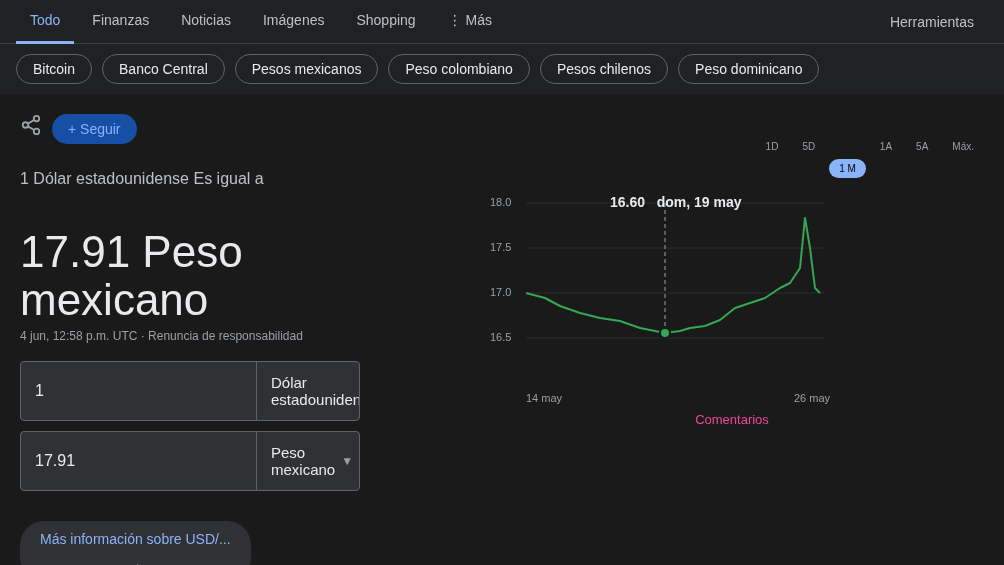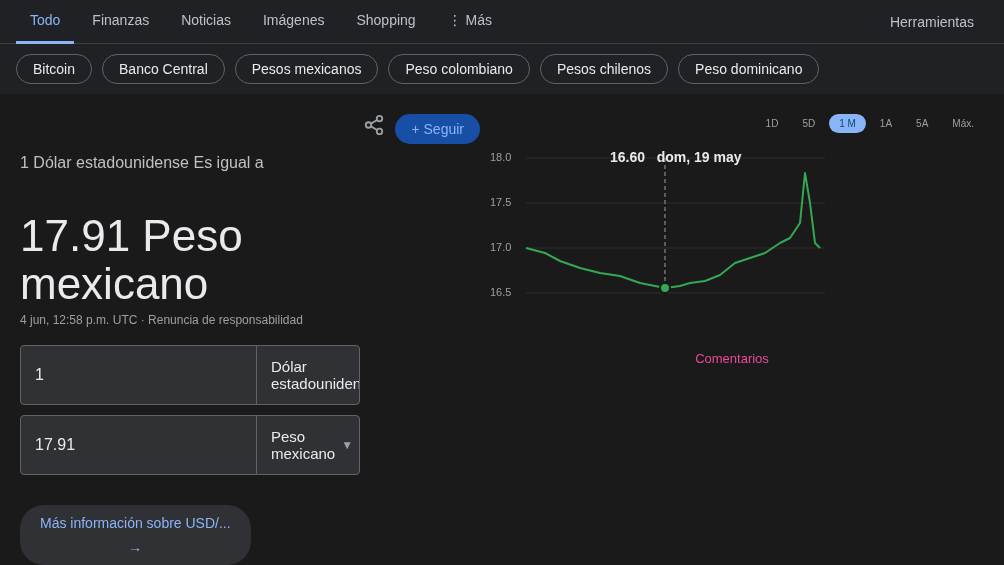--- a/index.html
+++ b/index.html
@@ -172,22 +172,23 @@
     }
     .chart-period {
       padding: 4px 10px;
       font-size: 10px;
       color: #9aa0a6;
       cursor: pointer;
       border-radius: 4px;
     }
     .chart-period.active {
       background: #8ab4f8;
-      color: #0c4a6e;
+      color: #000000;
       border-radius: 20px;
+      margin-top: 45px;
     }
     .share-icon {
       cursor: pointer;
       color: #9aa0a6;
       font-size: 18px;
     }
     .follow-btn {
       display: inline-flex;
       align-items: center;
       gap: 6px;
@@ -257,21 +258,21 @@
   <div class="chip">Peso colombiano</div>
   <div class="chip">Pesos chilenos</div>
   <div class="chip">Peso dominicano</div>
 </div>
 
 <div class="main-content">
 
   <div class="left-panel">
 
     
-    <div style="display:flex; justify-content:flex-end; gap:10px; margin-bottom:10px;">
+    <div style="display:flex; gap:10px; margin-bottom:26px;">
       <div class="share-icon">
         <svg width="22" height="22" viewBox="0 0 24 24" fill="none" stroke="#9aa0a6" stroke-width="2">
           <circle cx="18" cy="5" r="3"></circle>
             <circle cx="6" cy="12" r="3"></circle>
             <circle cx="18" cy="19" r="3"></circle>
           <line x1="8.59" y1="13.51" x2="15.42" y2="17.49"></line>
           <line x1="15.41" y1="6.51" x2="8.59" y2="10.49"></line>
         </svg>
       </div>
       <button class="follow-btn">+ Seguir</button>
@@ -364,19 +365,23 @@
             315,30
             320,60
             325,100
             330,105
           " fill="none" stroke="#34a853" stroke-width="2" stroke-linejoin="round"></polyline>
 
         <circle cx="175" cy="145" r="5" fill="#34a853" stroke="#1a1a1a" stroke-width="2"></circle>
       </svg>
     </div>
 
+    <div class="chart-x-labels">
+      <span>14 may</span>
+      <span>26 may</span>
+    </div>
 
     <div class="comments-row">
       <span class="comments-link">Comentarios</span>
     </div>
 
   </div>
 </div>
 
 </body></html>

